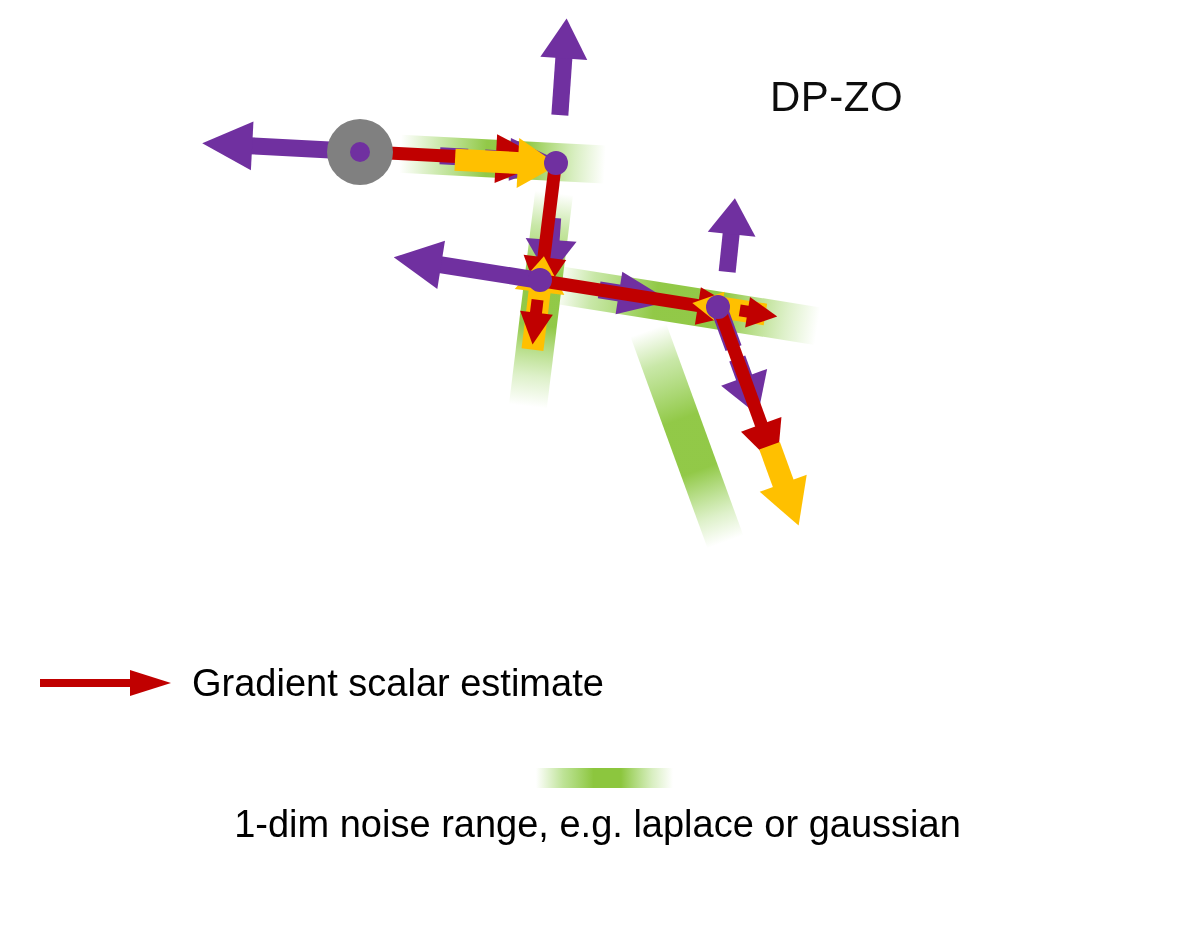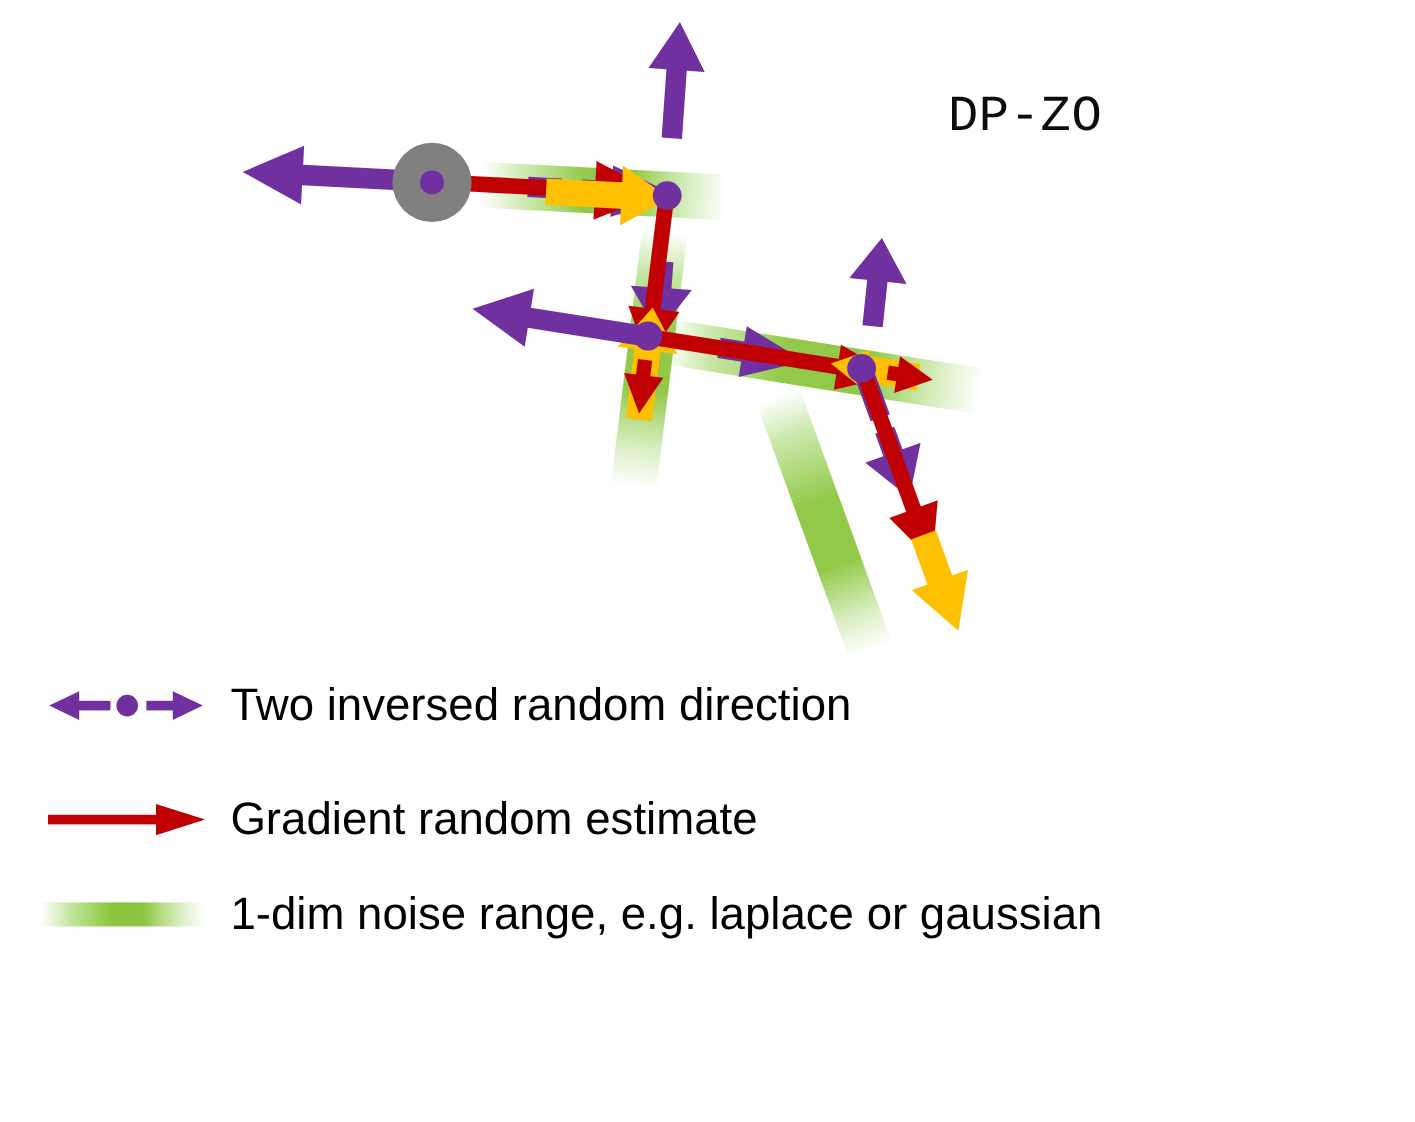--- a/index.html
+++ b/index.html
@@ -23,27 +23,27 @@
   }
   #diagram {
     position: absolute;
     left: 0;
     top: 0;
     width: 1179px;
     height: 560px;
   }
   #figure-title {
     position: absolute;
-    left: 790px;
+    left: 770px;
     top: 72px;
     font-size: 42px;
     line-height: 50px;
     letter-spacing: 0.5px;
     color: #0d0d0d;
-    font-family: Liberation Mono, monospace;
+    font-family: Liberation Sans, sans-serif;
     white-space: nowrap;
   }
   #legend {
     position: absolute;
     left: 0;
     top: 555px;
     width: 1179px;
     height: 380px;
   }
   .legend-row {
@@ -67,21 +67,21 @@
   .legend-label {
     font-size: 38px;
     line-height: 46px;
     color: #000000;
     white-space: nowrap;
     font-family: "Liberation Sans", sans-serif;
     margin-left: 16px;
   }
   #row-0 { top: 10px; }
   #row-1 { top: 105px; }
-  #row-2 { top: 184px; }
+  #row-2 { top: 200px; flex-direction: column; }
   #row-3 { top: 270px; }
 </style>
 </head>
 <body>
 
 <div id="root">
 
   <div id="figure-title">DP-ZO</div>
 
   <svg id="diagram" viewBox="0 0 1179 560" width="1179" height="560" xmlns="http://www.w3.org/2000/svg">
@@ -236,41 +236,29 @@
 
     <circle cx="360" cy="152" r="33" fill="#808080"></circle>
     <circle cx="360" cy="152" r="10" fill="#7030A0"></circle>
     <circle cx="556" cy="163" r="12" fill="#7030A0"></circle>
     <circle cx="540" cy="280" r="12" fill="#7030A0"></circle>
     <circle cx="718" cy="307" r="12" fill="#7030A0"></circle>
   </svg>
 
   <div id="legend">
 
-    <div class="legend-row" id="row-0">
-      <div class="legend-icon">
-        <svg viewBox="0 0 150 46" width="150" height="46" xmlns="http://www.w3.org/2000/svg">
-          <rect x="38" y="19" width="28" height="8" fill="#7030A0"></rect>
-          <polygon points="40,11 40,35 15,23" fill="#7030A0"></polygon>
-          <circle cx="80" cy="23" r="9" fill="#7030A0"></circle>
-          <rect x="96" y="19" width="26" height="8" fill="#7030A0"></rect>
-          <polygon points="118,11 118,35 143,23" fill="#7030A0"></polygon>
-        </svg>
-      </div>
-      <div class="legend-label">Two inversed random direction</div>
-    </div>
 
     <div class="legend-row" id="row-1">
       <div class="legend-icon">
         <svg viewBox="0 0 150 46" width="150" height="46" xmlns="http://www.w3.org/2000/svg">
           <rect x="14" y="19" width="96" height="8" fill="#C00000"></rect>
           <polygon points="104,10 104,36 145,23" fill="#C00000"></polygon>
         </svg>
       </div>
-      <div class="legend-label">Gradient random estimate</div>
+      <div class="legend-label">Gradient scalar estimate</div>
     </div>
 
     <div class="legend-row" id="row-2">
       <div class="legend-icon">
         <svg viewBox="0 0 150 46" width="150" height="46" xmlns="http://www.w3.org/2000/svg">
           <rect x="8" y="13" width="137" height="20" fill="url(#gLegendBandLocal)"></rect>
           <defs>
             <linearGradient id="gLegendBandLocal" x1="0" y1="0" x2="1" y2="0">
               <stop offset="0%" stop-color="#92D050" stop-opacity="0"></stop>
               <stop offset="20%" stop-color="#92D050" stop-opacity="0.6"></stop>

